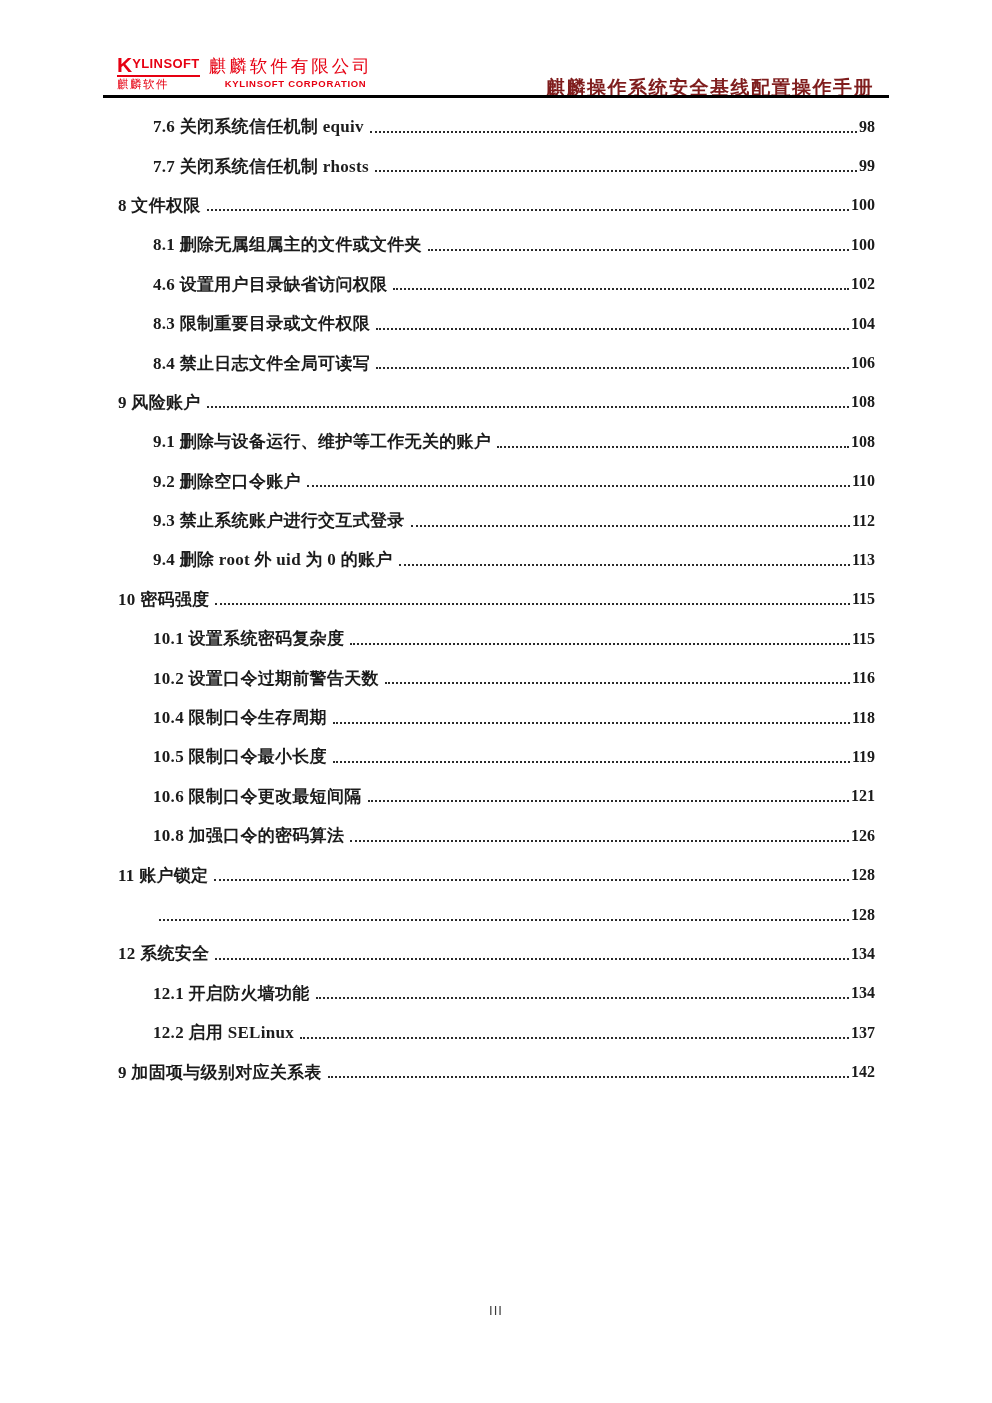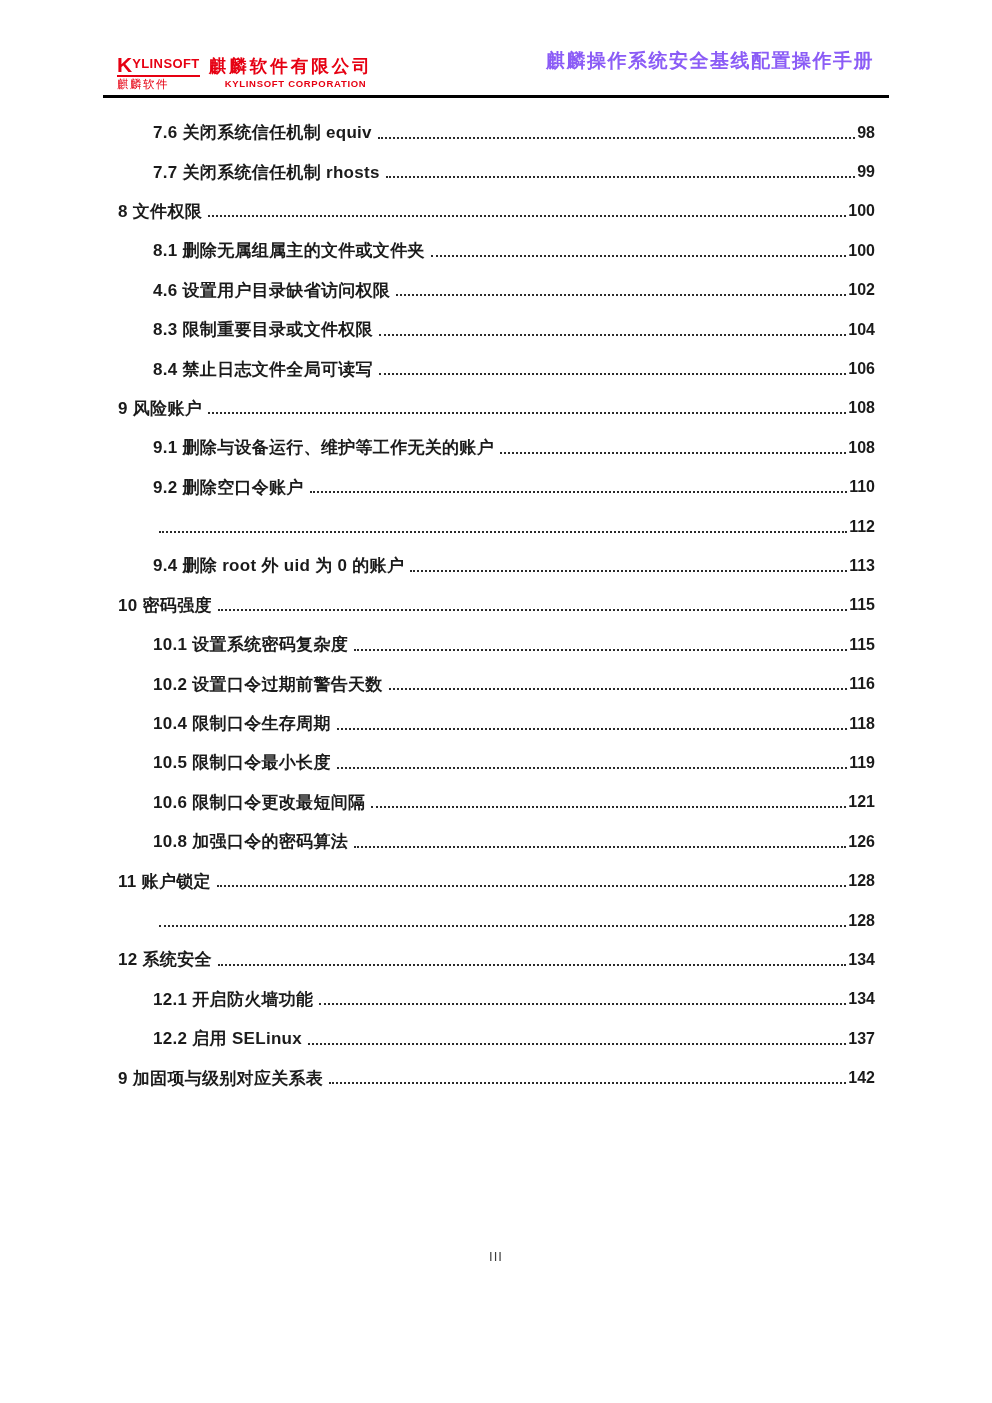--- a/index.html
+++ b/index.html
@@ -29,50 +29,51 @@
     display: flex;
     align-items: flex-end;
     border-bottom: 2px solid #e60012;
     padding-bottom: 1px;
   }
   .logo-k  { font-size: 21px; font-weight: bold; line-height: 0.85; }
   .logo-ylinsoft { font-size: 13px; font-weight: bold; letter-spacing: 0.4px; padding-bottom: 4px; }
   .logo-mark-cn { font-size: 11.5px; font-weight: normal; letter-spacing: 1.5px; margin-top: 2px; }
 
   .company-block { line-height: 1.1; }
-  .company-cn { font-size: 17.5px; font-weight: bold; letter-spacing: 3px; text-align: right; }
+  .company-cn { font-size: 17.5px; font-weight: normal; letter-spacing: 3px; text-align: right; }
   .company-en { font-size: 9.5px; font-weight: bold; letter-spacing: 0.7px; margin-top: 2px; padding-left: 16px; }
 
   .doc-title {
     position: absolute;
-    top: 48px;
+    top: 75px;
     right: 118px;
     font-size: 19px;
     font-weight: bold;
-    color: #8b5cf6;
+    color: #7f1d1d;
     letter-spacing: 1.5px;
     white-space: nowrap;
   }
 
   .header-divider {
     position: absolute;
     top: 95px;
     left: 103px;
     width: 786px;
     height: 3px;
     background: #000000;
   }
 
   
   .toc {
     position: absolute;
-    top: 113px;
+    top: 107px;
     left: 118px;
     width: 757px;
     color: #1b1b1b;
+    font-family: Liberation Serif, serif;
   }
   .toc-entry {
     display: flex;
     align-items: center;
     height: 39.4px;
     font-weight: bold;
     font-size: 17px;
   }
   .toc-entry.lvl2 { padding-left: 35px; }
   .toc-label { white-space: nowrap; letter-spacing: 0.3px; }
@@ -81,21 +82,21 @@
     border-bottom: 2px dotted #2a2a2a;
     margin: 0 2px 0 6px;
     transform: translateY(5px);
     min-width: 20px;
   }
   .toc-page { white-space: nowrap; font-size: 16px; }
 
   
   .page-num {
     position: absolute;
-    top: 1249px;
+    top: 1303px;
     left: 0;
     right: 0;
     text-align: center;
     font-size: 13px;
     color: #3a3a3a;
     letter-spacing: 1px;
   }
 </style>
 </head>
 <body>
@@ -165,20 +166,21 @@
     <span class="toc-label">9.1 删除与设备运行、维护等工作无关的账户</span>
     <span class="toc-leader"></span>
     <span class="toc-page">108</span>
   </div>
       <div class="toc-entry lvl2">
     <span class="toc-label">9.2 删除空口令账户</span>
     <span class="toc-leader"></span>
     <span class="toc-page">110</span>
   </div>
       <div class="toc-entry lvl2">
+    <span class="toc-label">9.3 禁止系统账户进行交互式登录</span>
     <span class="toc-leader"></span>
     <span class="toc-page">112</span>
   </div>
       <div class="toc-entry lvl2">
     <span class="toc-label">9.4 删除 root 外 uid 为 0 的账户</span>
     <span class="toc-leader"></span>
     <span class="toc-page">113</span>
   </div>
       <div class="toc-entry lvl1">
     <span class="toc-label">10 密码强度</span>

